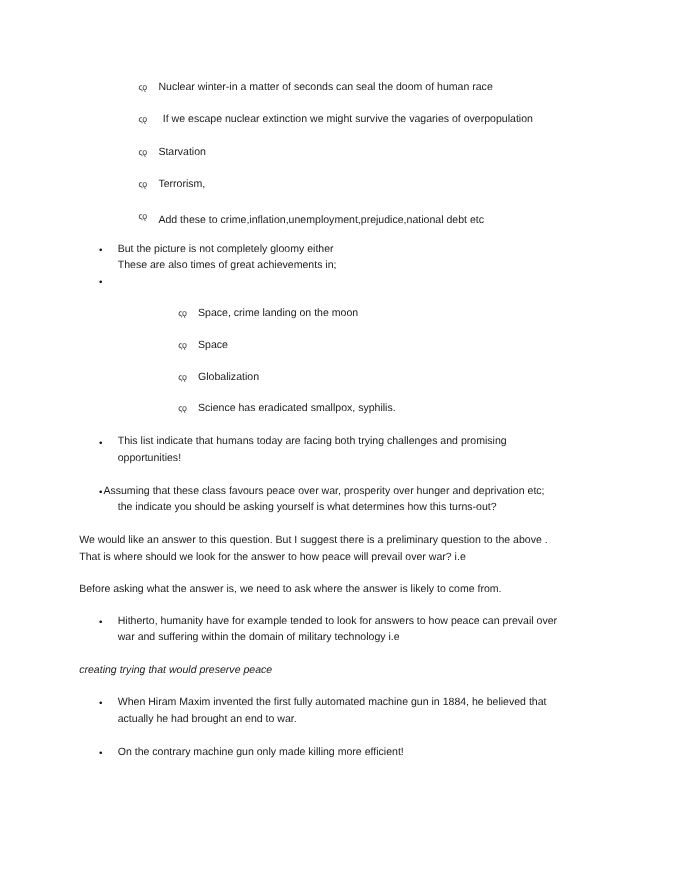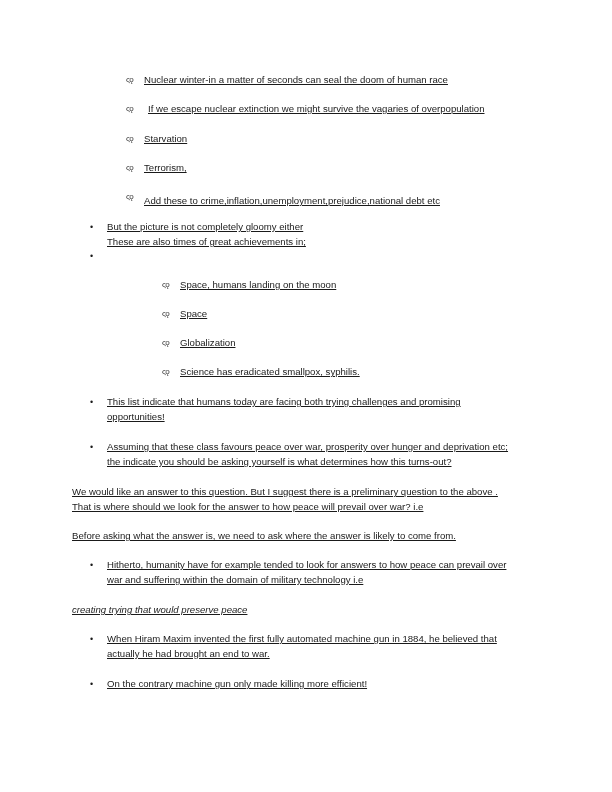--- a/index.html
+++ b/index.html
@@ -1,21 +1,21 @@
 <!DOCTYPE html>
 <html><head>
 <meta charset="utf-8">
 <style>
   html, body { margin: 0; padding: 0; background: #ffffff; }
   body {
     width: 612px; height: 792px; position: relative; overflow: hidden;
     font-family: "Liberation Sans", "DejaVu Sans", sans-serif;
     font-size: 9.6px; color: #1a1a1a;
   }
-  .line { position: absolute; white-space: nowrap; line-height: 12px; text-decoration: underline; }
+  .line { position: absolute; white-space: nowrap; line-height: 12px; }
   .sub-bullet { position: absolute; font-size: 8px; color: #333; letter-spacing: -0.5px; line-height: 12px; }
   .dot { position: absolute; font-size: 9px; line-height: 12px; }
   .italic { font-style: italic; }
 </style>
 </head>
 <body>
 
 <div>
 
   <span class="sub-bullet" style="left:126px;top:74px">ςǫ</span>
@@ -33,37 +33,37 @@
   <span class="sub-bullet" style="left:126px;top:191px">ςǫ</span>
   <span class="line" style="left:144px;top:195px">Add these to crime,inflation,unemployment,prejudice,national debt etc</span>
 
   <span class="dot" style="left:90px;top:221px">•</span>
   <span class="line" style="left:107px;top:221px">But the picture is not completely gloomy either</span>
 
   <span class="dot" style="left:90px;top:250px">•</span>
   <span class="line" style="left:107px;top:236px">These are also times of great achievements in;</span>
 
   <span class="sub-bullet" style="left:162px;top:279px">ςǫ</span>
-  <span class="line" style="left:180px;top:279px">Space, humans landing on the moon</span>
+  <span class="line" style="left:180px;top:279px">Space, crime landing on the moon</span>
 
   <span class="sub-bullet" style="left:162px;top:308px">ςǫ</span>
   <span class="line" style="left:180px;top:308px">Space</span>
 
   <span class="sub-bullet" style="left:162px;top:337px">ςǫ</span>
   <span class="line" style="left:180px;top:337px">Globalization</span>
 
   <span class="sub-bullet" style="left:162px;top:366px">ςǫ</span>
   <span class="line" style="left:180px;top:366px">Science has eradicated smallpox, syphilis.</span>
 
   <span class="dot" style="left:90px;top:396px">•</span>
   <span class="line" style="left:107px;top:396px">This list indicate that humans today are facing both trying challenges and promising</span>
   <span class="line" style="left:107px;top:411px">opportunities!</span>
 
   <span class="dot" style="left:90px;top:441px">•</span>
-  <span class="line" style="left:107px;top:441px">Assuming that these class favours peace over war, prosperity over hunger and deprivation etc;</span>
+  <span class="line" style="left:94px;top:441px">Assuming that these class favours peace over war, prosperity over hunger and deprivation etc;</span>
   <span class="line" style="left:107px;top:456px">the indicate you should be asking yourself is what determines how this turns-out?</span>
 
   <span class="line" style="left:72px;top:486px">We would like an answer  to this question. But I suggest there is a preliminary question to the above .</span>
   <span class="line" style="left:72px;top:501px">That is where should we look for the answer to how peace will prevail over war? i.e</span>
 
   <span class="line" style="left:72px;top:530px">Before asking what the answer is, we need to ask where the answer is likely to come from.</span>
 
   <span class="dot" style="left:90px;top:559px">•</span>
   <span class="line" style="left:107px;top:559px">Hitherto, humanity have for example tended to look for answers to how peace can prevail over</span>
   <span class="line" style="left:107px;top:574px">war and suffering within the domain of military technology i.e</span>

